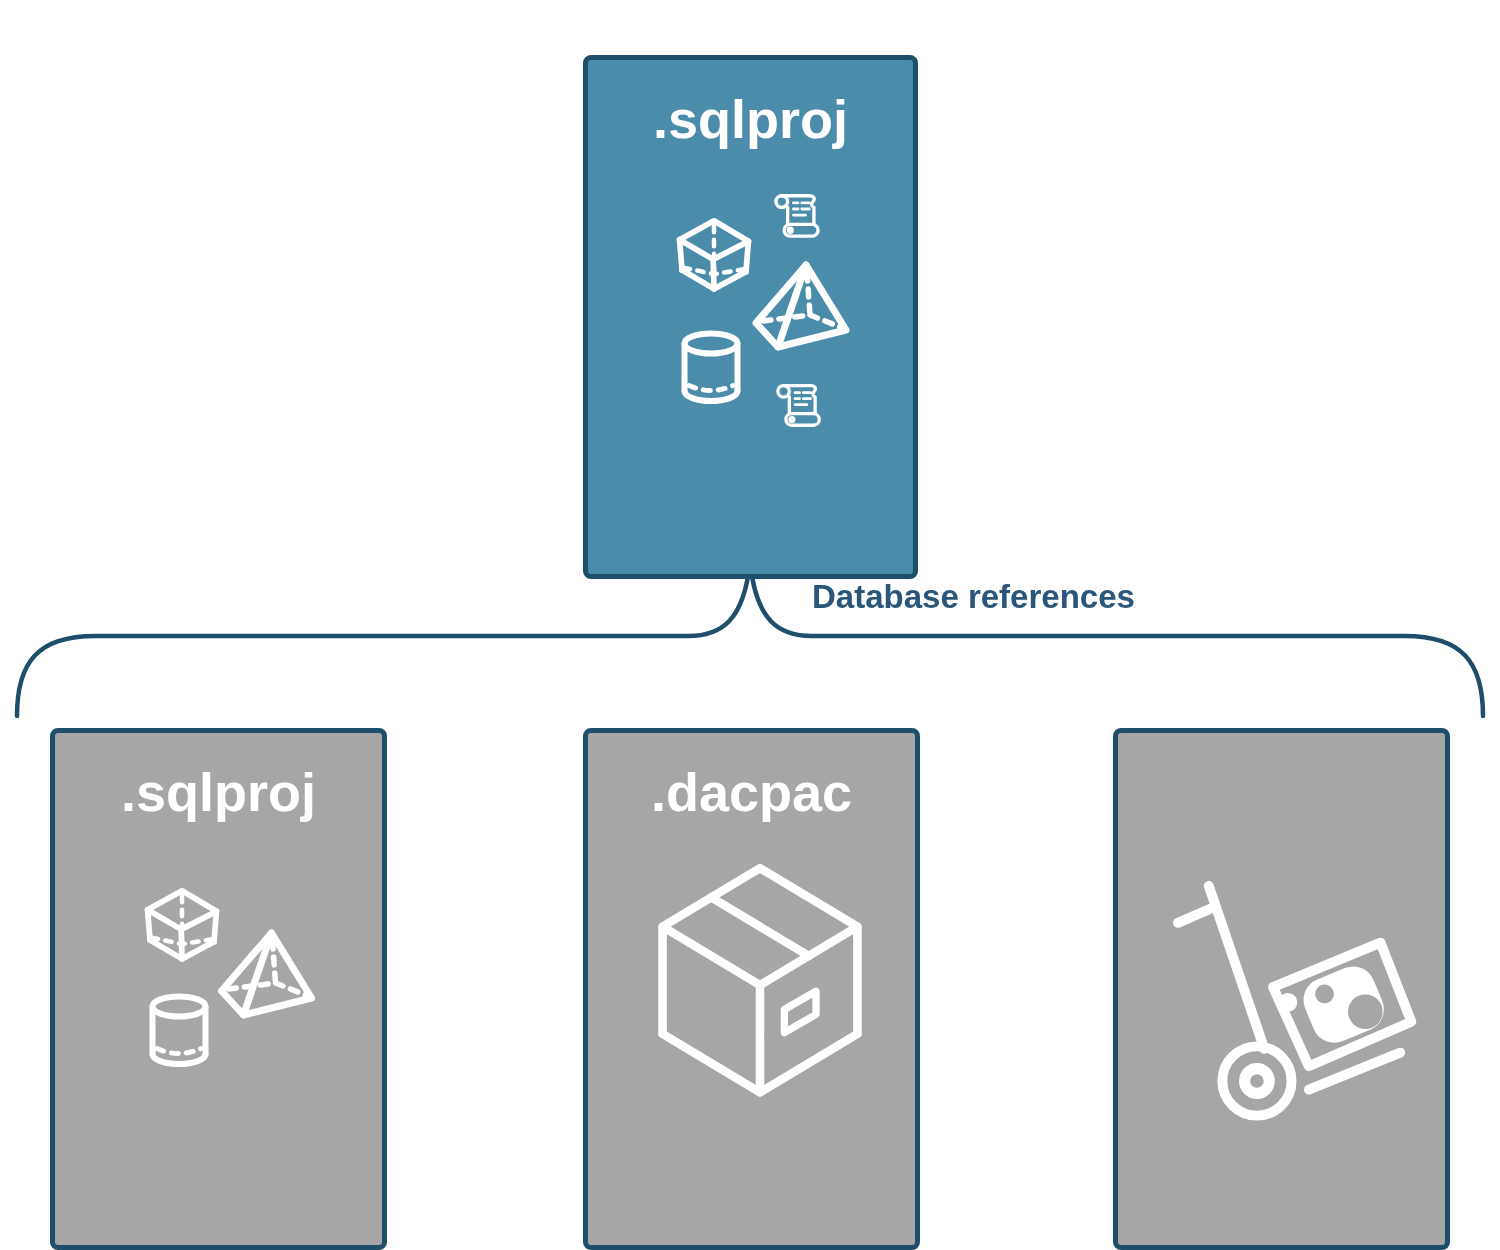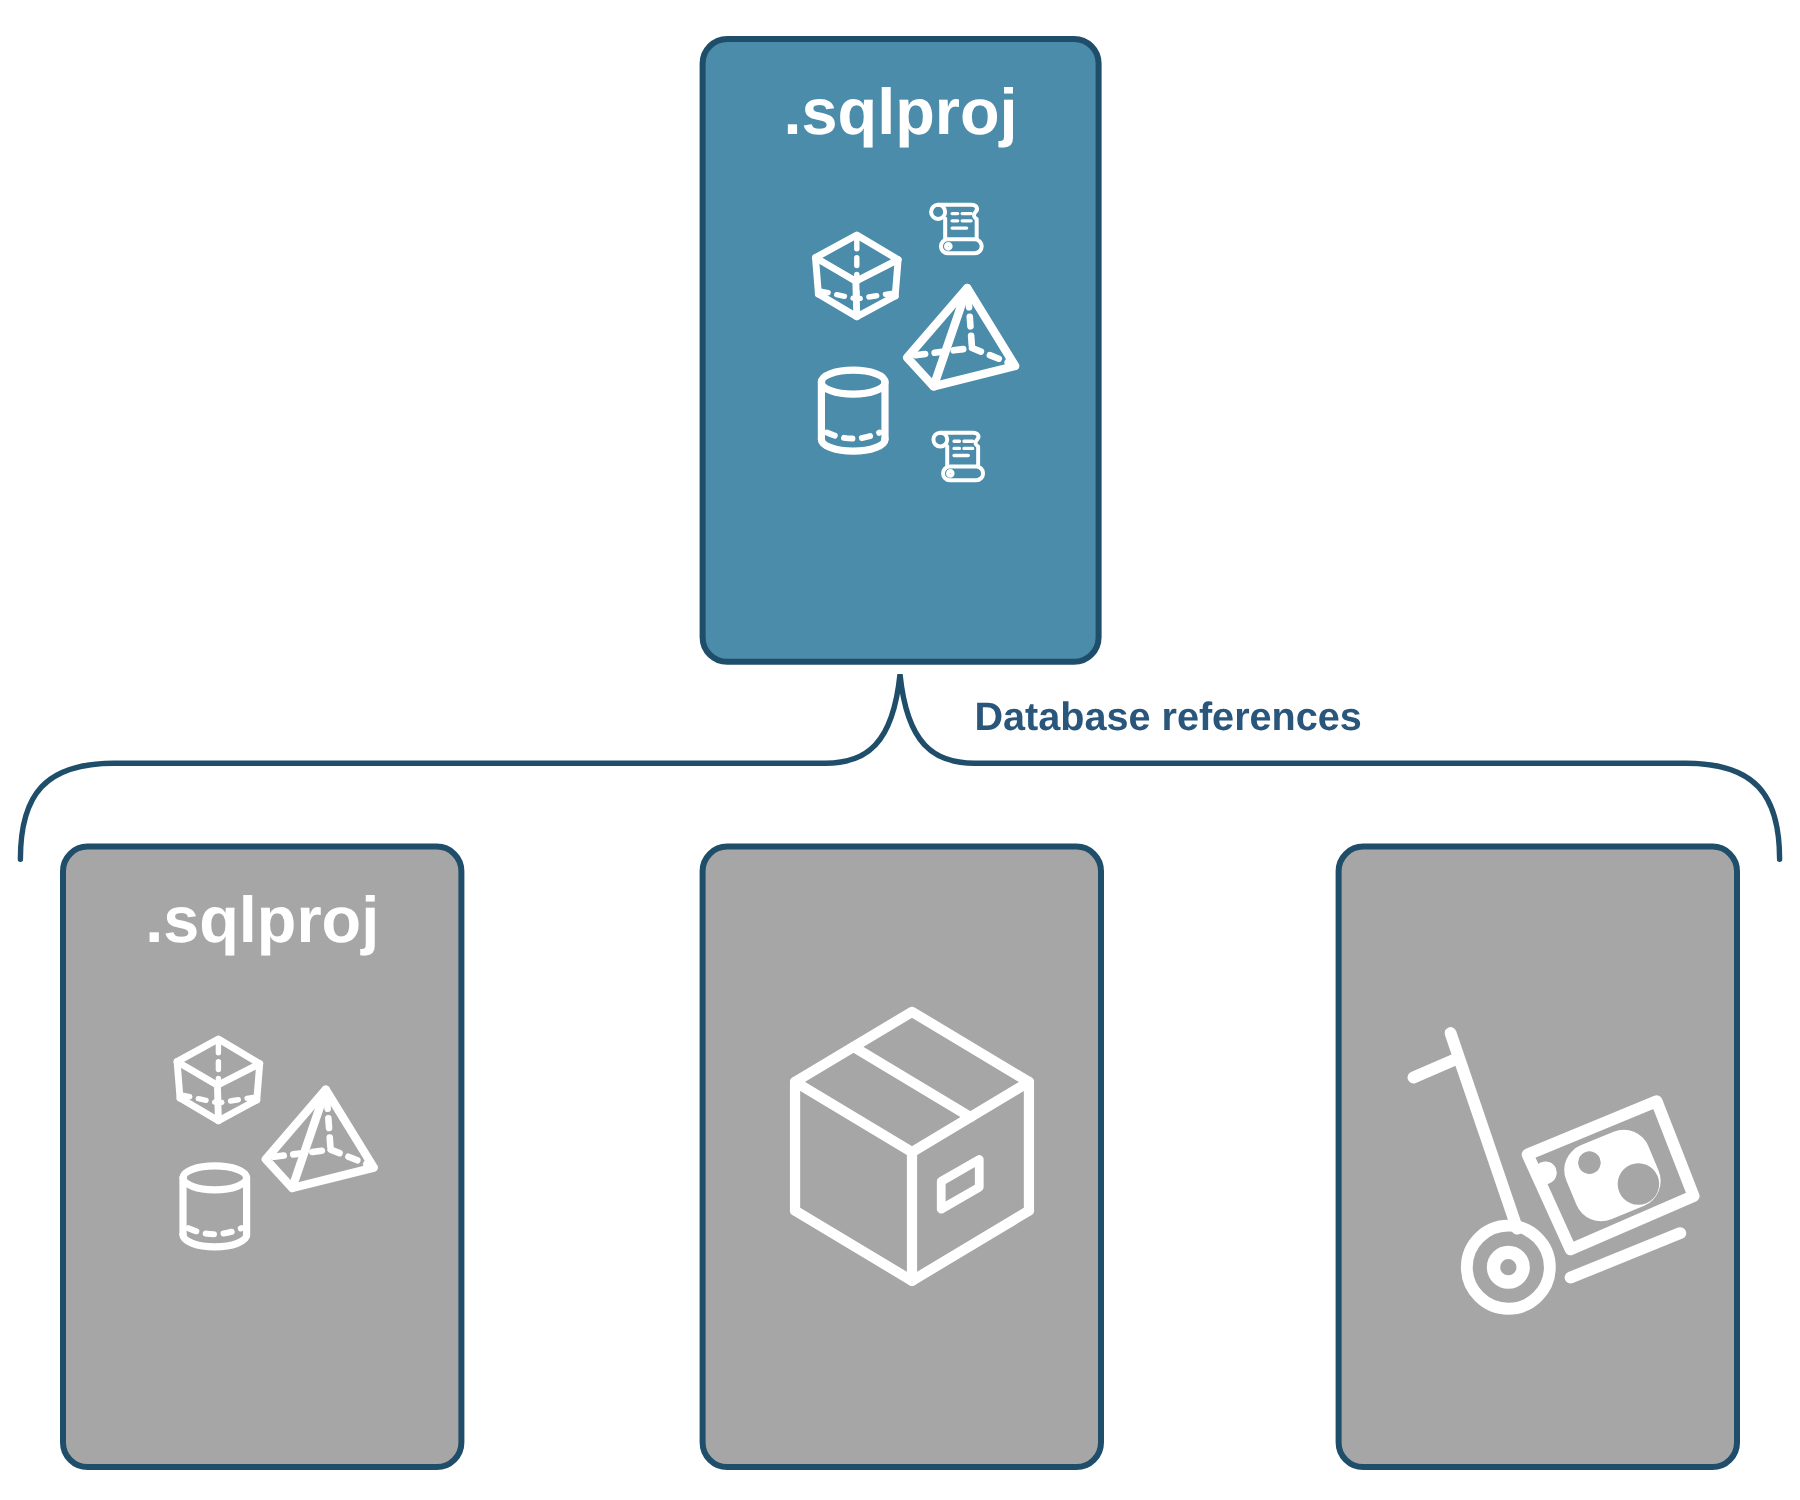--- a/index.html
+++ b/index.html
@@ -4,21 +4,22 @@
 <style>
   html,body { margin:0; padding:0; background: var(--background,#ffffff); }
   .canvas {
     position:relative; width:1500px; height:1250px; overflow:hidden;
     font-family:"Liberation Sans", sans-serif;
     background: var(--background,#ffffff);
   }
   .node {
     position:absolute; box-sizing:border-box;
     border:5px solid var(--outline,#1f4e6b);
-    border-radius:23px;
+    border-radius:8px;
+    margin-top:25px;
   }
   .node.root  { left:583px; top:30px;  width:335px; height:524px; background:var(--root-fill,#4a8caa); }
   .node.child { top:703px; width:337px; height:522px; background:var(--child-fill,#a6a6a6); }
   #child-0 { left:50px; }
   #child-1 { left:583px; }
   #child-2 { left:1113px; }
   .node-title {
     text-align:center; margin-top:30px;
     font-size:54px; font-weight:700; color:#ffffff; line-height:1.1;
   }
@@ -139,20 +140,21 @@
       <g fill="none" stroke="currentColor" stroke-width="6" stroke-linecap="round" stroke-linejoin="round">
         <ellipse cx="32" cy="13.5" rx="26.5" ry="10"></ellipse>
         <path d="M5.5,13.5 V61 M58.5,13.5 V61"></path>
         <path d="M5.5,61 A26.5,10 0 0 0 58.5,61"></path>
         <path stroke-width="5" stroke-dasharray="7 8" d="M10,55.5 Q32,65.5 54,55.5"></path>
       </g>
     </svg>
   </div>
 
   <div class="node child c-dac" id="child-1">
+    <div class="node-title">.dacpac</div>
 
     <svg class="icon i-package" viewBox="0 0 100 110">
       <g fill="none" stroke="currentColor" stroke-width="3.5" stroke-linecap="round" stroke-linejoin="round">
         <path d="M50,5 L10,29 L50,53 L90,29 Z"></path>
         <path d="M10,29 V73 M90,29 V73 M50,53 V97"></path>
         <path d="M10,73 L50,97 L90,73"></path>
         <path d="M30,17 L70,41"></path>
         <path d="M60,63 L73,55.5 L73,65 L60,72.5 Z" stroke-width="3"></path>
       </g>
     </svg>

